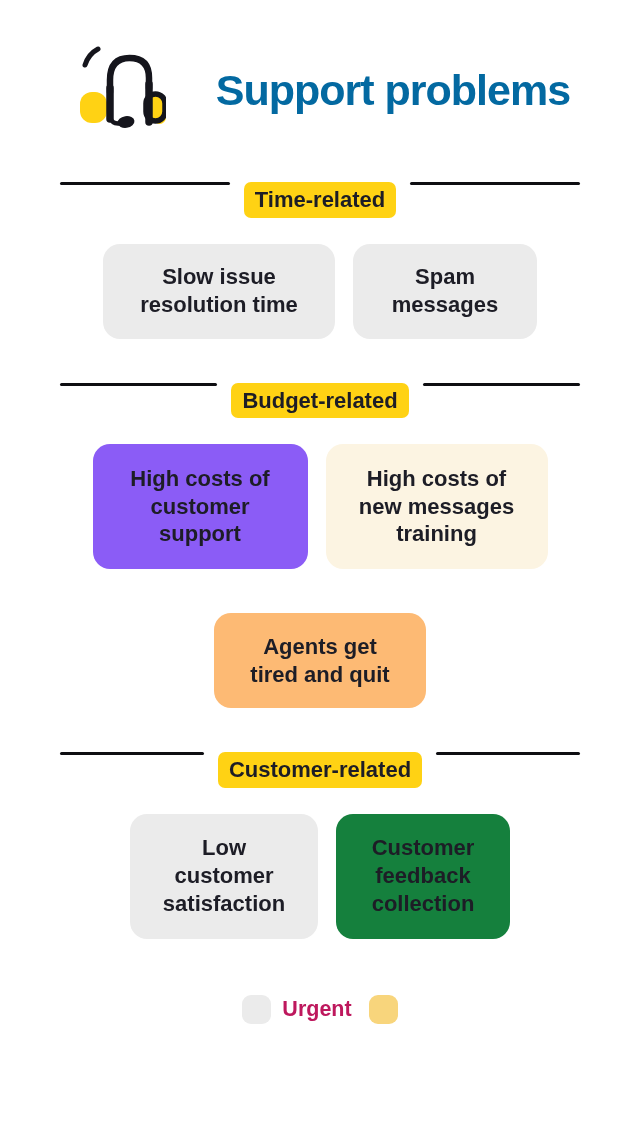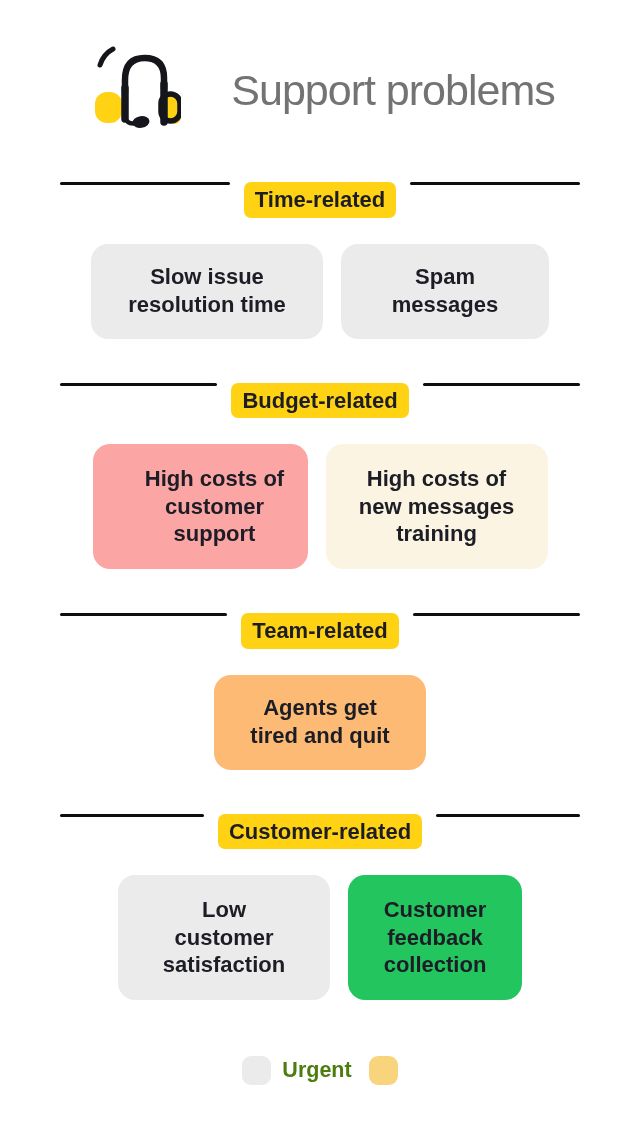--- a/index.html
+++ b/index.html
@@ -13,22 +13,22 @@
   .page { width: 640px; height: 1136px; background: #ffffff; }
 
   
   .header {
     padding-top: 42px;
     display: flex; align-items: center; justify-content: center;
     gap: 18px;
   }
   .headset { width: 96px; height: 96px; flex: 0 0 auto; }
   .title {
-    font-size: 43px; font-weight: normal; letter-spacing: -1px;
-    color: #737373; line-height: 1; margin-left: 32px;
+    font-size: 43px; font-weight: bold; letter-spacing: -1px;
+    color: #0369a1; line-height: 1; margin-left: 32px;
   }
 
   
   .section { margin-top: 44px; }
   .section-header {
     width: 520px; margin: 0 auto;
     display: flex; gap: 14px;
   }
   .rule { flex: 1; height: 3px; background: #0e0e12; border-radius: 2px; }
   .section-label {
@@ -46,38 +46,38 @@
   .card {
     border-radius: 17px;
     display: flex; align-items: center; justify-content: center;
     text-align: center;
     font-size: 22px; font-weight: bold; line-height: 1.27;
     color: #1d1d26;
     padding: 0 10px;
   }
   .card.h-sm { height: 95px; }
   .card.h-lg { height: 125px; }
-  .w-232 { width: 232px; } .w-180 { width: 208px; }
+  .w-232 { width: 232px; } .w-180 { width: 184px; }
   .w-215 { width: 215px; } .w-222 { width: 222px; }
   .w-212 { width: 212px; }
-  .w-188 { width: 212px; } .w-174 { width: 174px; }
+  .w-188 { width: 188px; } .w-174 { width: 174px; }
   .card .inner { display: block; }
   .mw-184 { max-width: 184px; } .mw-140 { max-width: 140px; }
   .mw-166 { max-width: 166px; } .mw-156 { max-width: 156px; }
   .mw-132 { max-width: 132px; } .mw-130 { max-width: 130px; }
 
   
   .legend {
     margin-top: 56px;
     display: flex; justify-content: center; align-items: center;
     gap: 17px;
   }
   .legend-item { display: flex; align-items: center; gap: 11px; }
   .swatch { width: 29px; height: 29px; border-radius: 9px; flex: 0 0 auto; }
-  .legend-label { font-size: 21.5px; font-weight: bold; color: #4d7c0f; }
+  .legend-label { font-size: 21.5px; font-weight: bold; color: #be185d; }
 </style>
 </head>
 <body>
 
 <div class="page">
 
   <div class="header">
     <svg class="headset" viewBox="0 0 96 96" aria-hidden="true">
 
       <path d="M 15 23 Q 18.5 12 28 7" fill="none" stroke="#15151c" stroke-width="5" stroke-linecap="round"></path>
@@ -117,53 +117,48 @@
     </div>
   </div>
 
   <div class="section">
     <div class="section-header">
       <div class="rule"></div>
       <span class="section-label" style="background: rgb(255, 210, 20);">Budget-related</span>
       <div class="rule"></div>
     </div>
     <div class="cards">
-      <div class="card h-lg w-215" style="background: #fca5a5; justify-content: flex-end;">
+      <div class="card h-lg w-215" style="background: #8b5cf6;">
         <span class="inner mw-166">High costs of customer support</span>
       </div>
       <div class="card h-lg w-222" style="background: rgb(252, 244, 226);">
         <span class="inner mw-166">High costs of new messages training</span>
       </div>
     </div>
   </div>
 
   <div class="section">
-    <div class="section-header">
-      <div class="rule"></div>
-      <span class="section-label" style="background: rgb(255, 210, 20);">Team-related</span>
-      <div class="rule"></div>
-    </div>
     <div class="cards">
       <div class="card h-sm w-212" style="background: #fdba74;">
         <span class="inner mw-156">Agents get tired and quit</span>
       </div>
     </div>
   </div>
 
   <div class="section">
     <div class="section-header">
       <div class="rule"></div>
       <span class="section-label" style="background: rgb(255, 210, 20);">Customer-related</span>
       <div class="rule"></div>
     </div>
     <div class="cards">
       <div class="card h-lg w-188" style="background: rgb(235, 235, 235);">
         <span class="inner mw-132">Low customer satisfaction</span>
       </div>
-      <div class="card h-lg w-174" style="background: #22c55e;">
+      <div class="card h-lg w-174" style="background: #15803d;">
         <span class="inner mw-130">Customer feedback collection</span>
       </div>
     </div>
   </div>
 
   <div class="legend">
     <div class="legend-item">
       <span class="swatch" style="background: rgb(235, 235, 235);"></span>
       <span class="legend-label">Urgent</span>
     </div>

